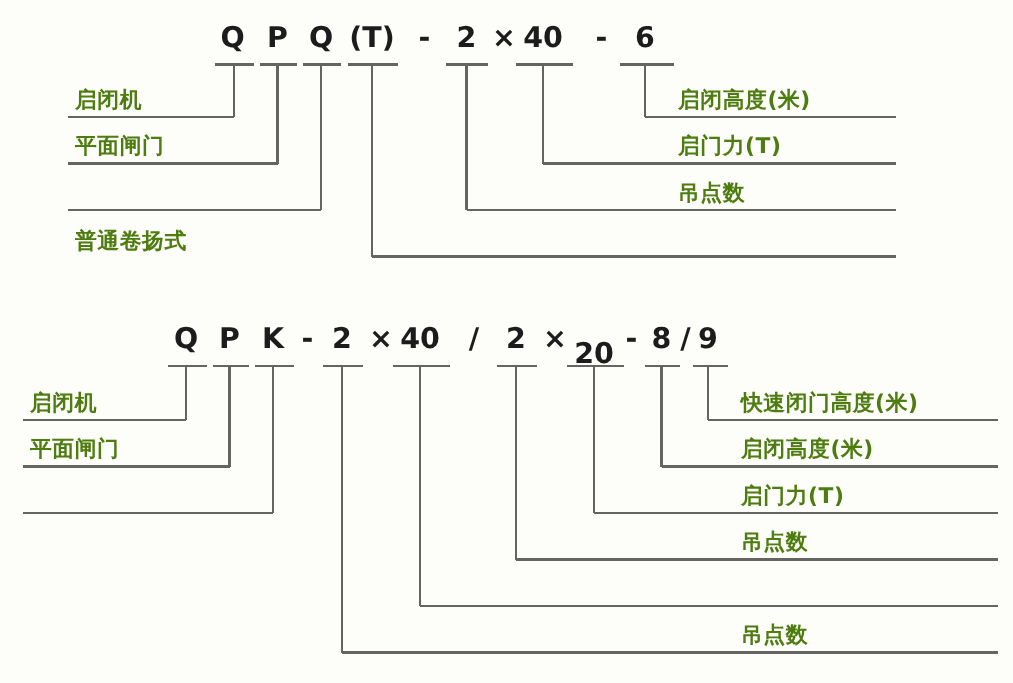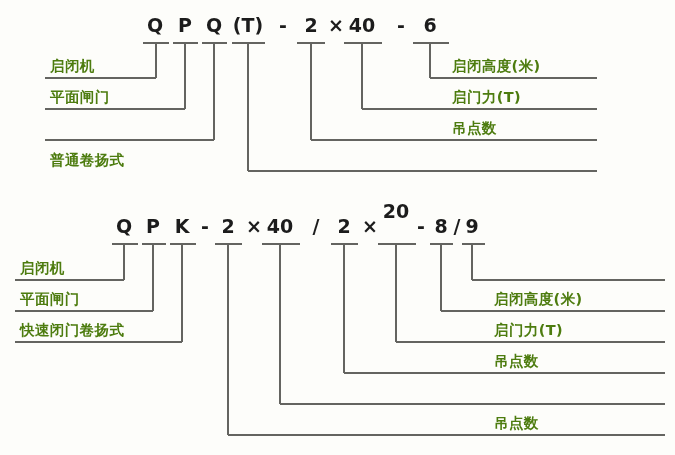--- a/index.html
+++ b/index.html
@@ -174,29 +174,29 @@
     <span class="code-char" style="left:124px; top:215px;">Q</span>
     <span class="code-char" style="left:153px; top:215px;">P</span>
     <span class="code-char" style="left:182px; top:215px;">K</span>
     <span class="code-sep" style="left:205px; top:215px;">-</span>
     <span class="code-char" style="left:228px; top:215px;">2</span>
     <span class="code-sep" style="left:254px; top:215px;">×</span>
     <span class="code-char" style="left:280px; top:215px;">40</span>
     <span class="code-sep" style="left:316px; top:215px;">/</span>
     <span class="code-char" style="left:344px; top:215px;">2</span>
     <span class="code-sep" style="left:370px; top:215px;">×</span>
-    <span class="code-char" style="left:396px; top:200px;text-align:right;">20</span>
+    <span class="code-char" style="left:396px; top:225px;text-align:right;">20</span>
     <span class="code-sep" style="left:421px; top:215px;">-</span>
     <span class="code-char" style="left:441px; top:215px;">8</span>
     <span class="code-sep" style="left:457px; top:215px;">/</span>
     <span class="code-char" style="left:472px; top:215px;">9</span>
   </div>
 
   <span class="label left" style="left:20px; top:259px;">启闭机</span>
   <span class="label left" style="left:20px; top:290px;">平面闸门</span>
-  <span class="label left" style="left:20px; top:321px;">快速闭门卷扬式</span>
-
+
+  <span class="label right" style="left:494px; top:259px;">快速闭门高度(米)</span>
   <span class="label right" style="left:494px; top:290px;">启闭高度(米)</span>
   <span class="label right" style="left:494px; top:321px;">启门力(T)</span>
   <span class="label right" style="left:494px; top:352px;">吊点数</span>
   <span class="label right" style="left:494px; top:414px;">吊点数</span>
 
 </div>
 
 </body></html>

